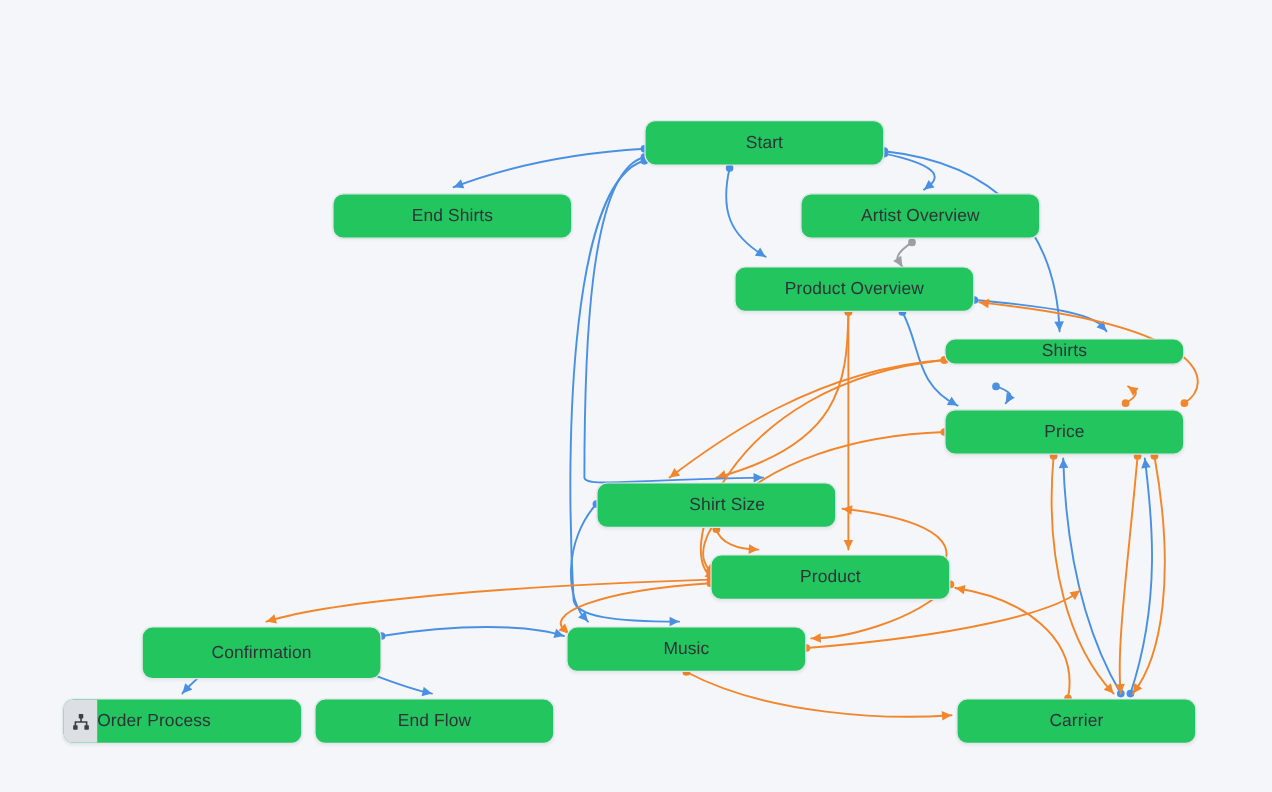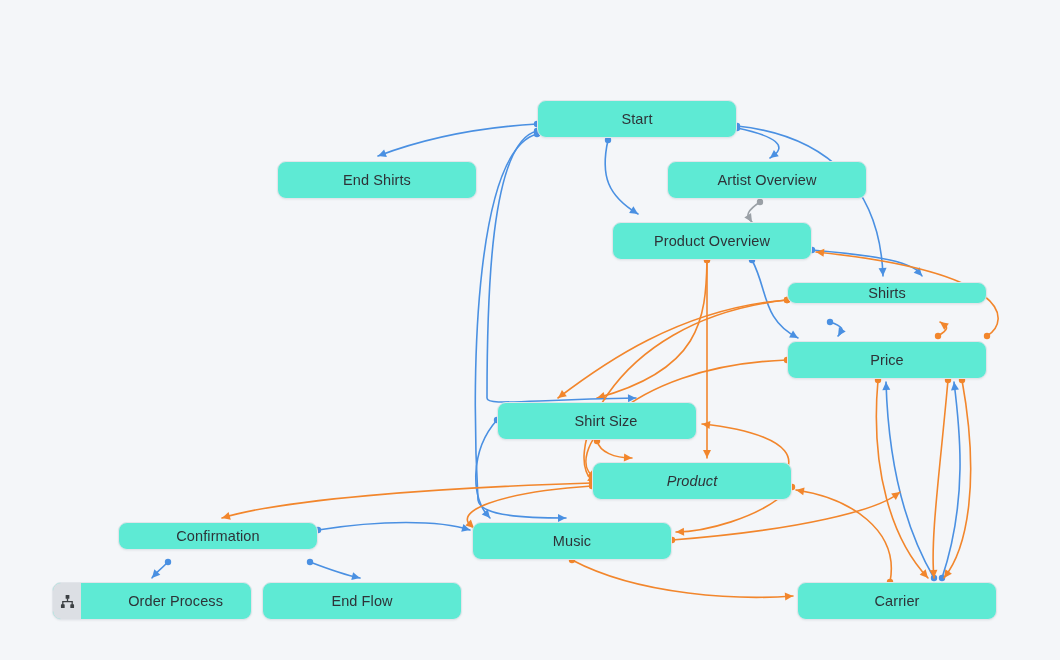--- a/index.html
+++ b/index.html
@@ -32,21 +32,21 @@
   #node-layer {
     position: absolute;
     left: 0;
     top: 0;
     width: 1060px;
     height: 660px;
   }
   .node {
     position: absolute;
     box-sizing: border-box;
-    background: #5eead4;
+    background: #22c55e;
     border: 1px solid #e2e5ea;
     border-radius: 9px;
     box-shadow: 0 1px 2px rgba(16, 24, 40, 0.05);
     display: flex;
     align-items: center;
     justify-content: center;
     overflow: hidden;
   }
   .node-label {
     font-size: 14.5px;
@@ -54,21 +54,21 @@
     letter-spacing: 0.1px;
     white-space: nowrap;
     line-height: 1;
   }
   .node.has-badge {
     justify-content: flex-start;
     padding-left: 0;
   }
   .node.has-badge .node-label {
     flex: 1;
-    text-align: right;
+    text-align: left;
     padding-right: 28px;
   }
   .node-badge {
     width: 28px;
     align-self: stretch;
     background: #dcdfe4;
     display: flex;
     align-items: center;
     justify-content: center;
     flex: 0 0 28px;
@@ -268,24 +268,24 @@
       </div>
       <div class="node" style="left: 787px; top: 282px; width: 200px; height: 22px;">
         <span class="node-label">Shirts</span>
       </div>
       <div class="node" style="left: 787px; top: 341px; width: 200px; height: 38px; justify-content: center;">
         <span class="node-label">Price</span>
       </div>
       <div class="node" style="left: 497px; top: 402px; width: 200px; height: 38px; padding-left: 18px;">
         <span class="node-label">Shirt Size</span>
       </div>
-      <div class="node" style="left: 592px; top: 462px; width: 200px; height: 38px; font-style: italic;">
+      <div class="node" style="left: 592px; top: 462px; width: 200px; height: 38px;">
         <span class="node-label">Product</span>
       </div>
-      <div class="node" style="left: 118px; top: 522px; width: 200px; height: 28px;">
+      <div class="node" style="left: 118px; top: 522px; width: 200px; height: 44px;">
         <span class="node-label">Confirmation</span>
       </div>
       <div class="node" style="left: 472px; top: 522px; width: 200px; height: 38px;">
         <span class="node-label">Music</span>
       </div>
       <div class="node has-badge" style="left: 52px; top: 582px; width: 200px; height: 38px;">
         <span class="node-badge">
           <svg width="15" height="15" viewBox="0 0 16 16" aria-hidden="true">
             <rect x="6" y="1" width="4" height="4" rx="0.6" fill="#3c4043"></rect>
             <rect x="1" y="11" width="4" height="4" rx="0.6" fill="#3c4043"></rect>

